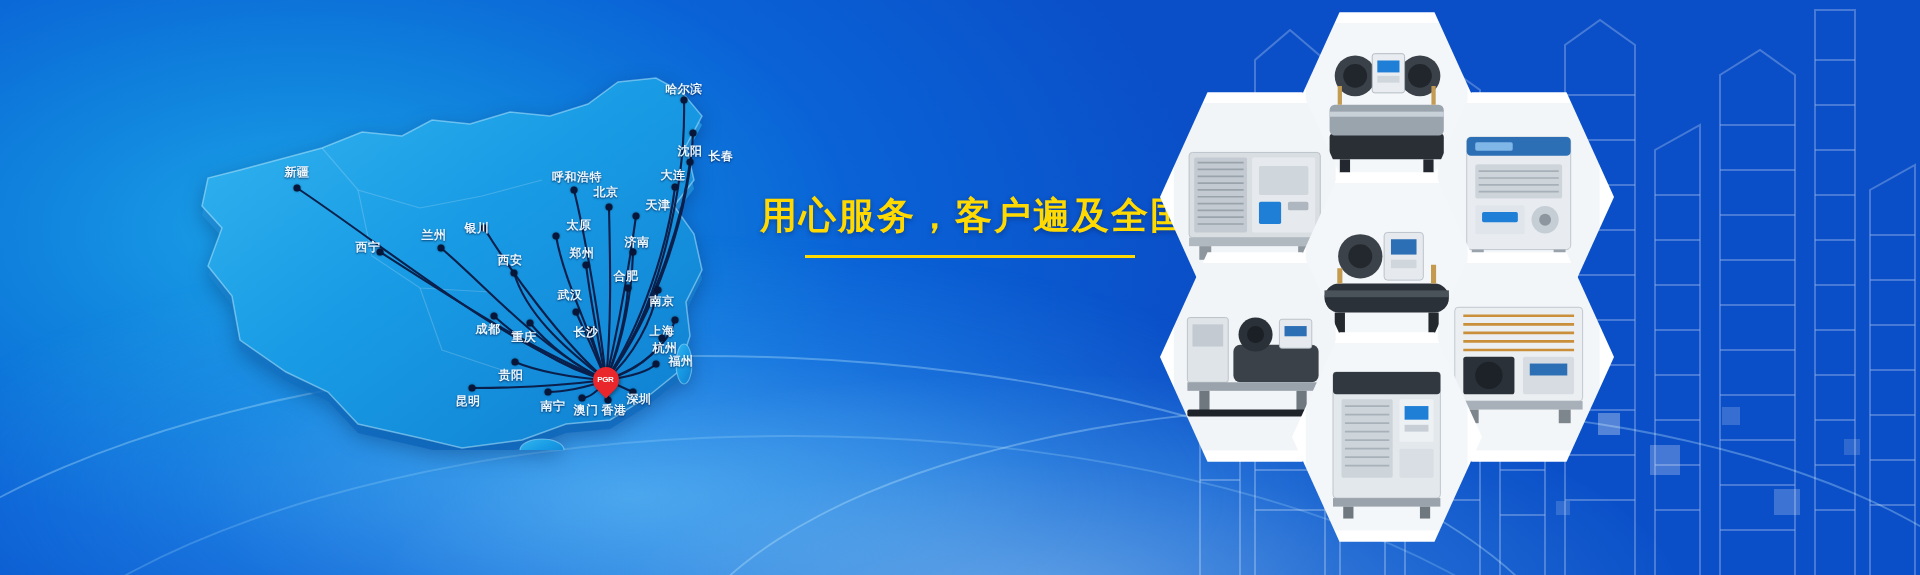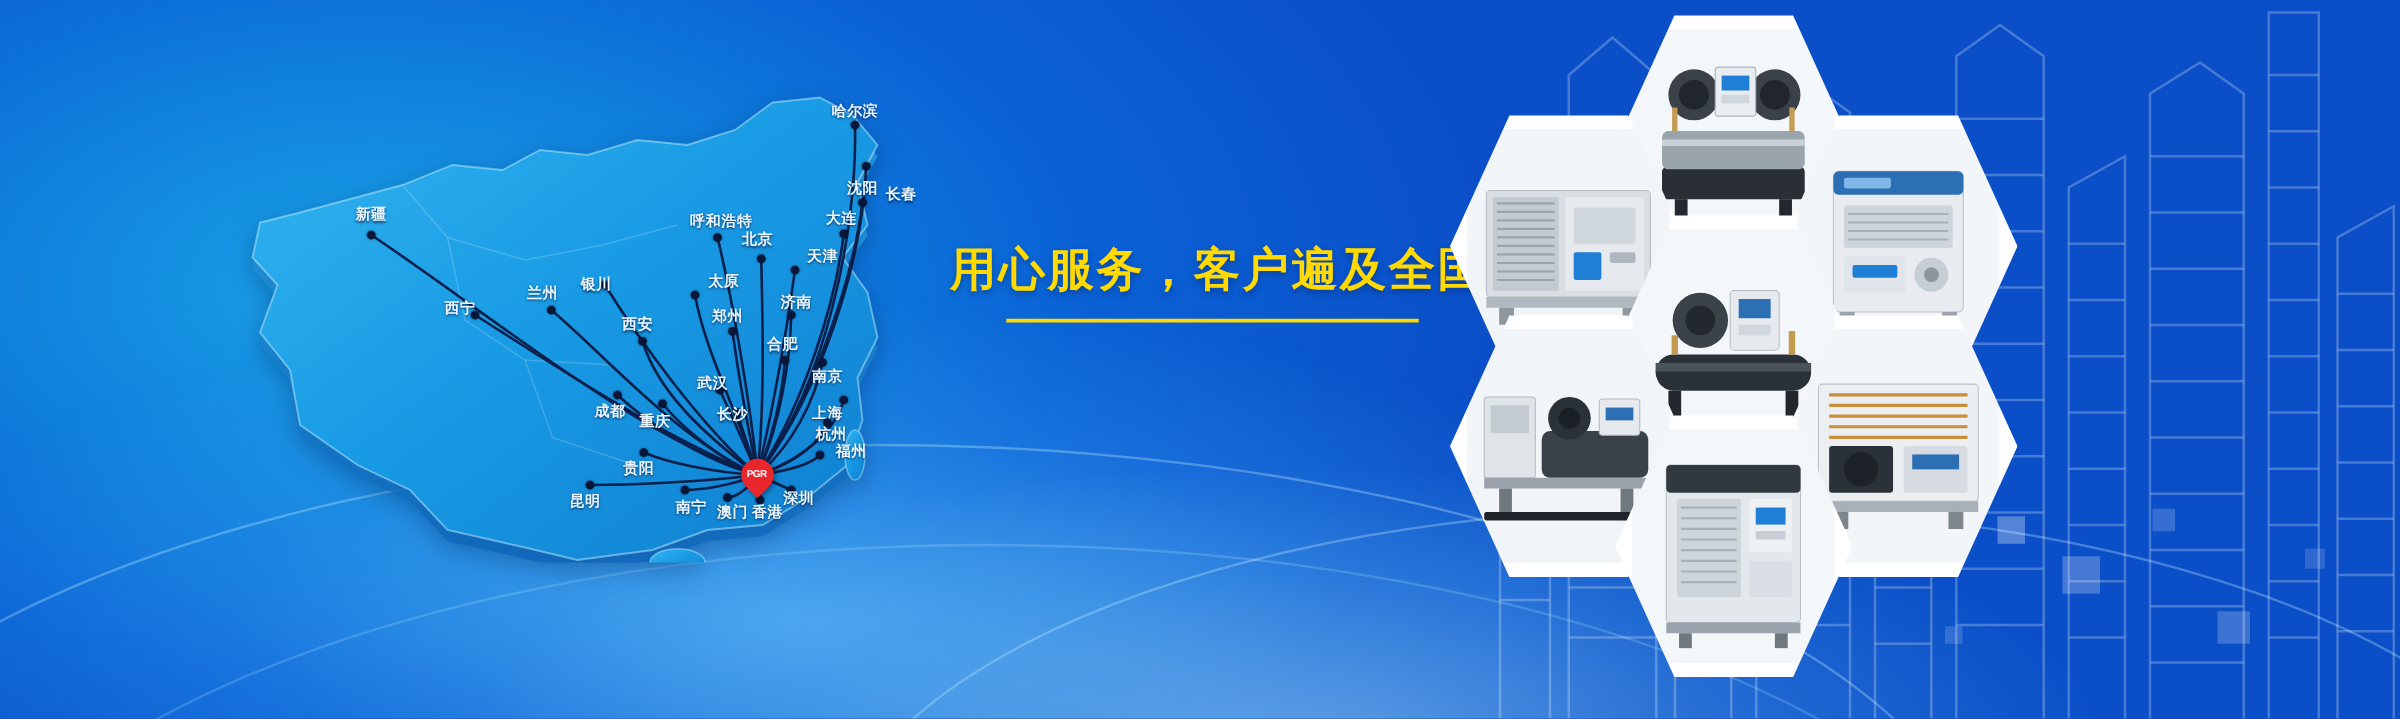--- a/index.html
+++ b/index.html
@@ -209,21 +209,21 @@
         <span class="clabel" style="left: 536px; top: 256px;">合肥</span>
         <span class="dot" style="left: 568px; top: 270px;"></span>
         <span class="clabel" style="left: 572px; top: 281px;">南京</span>
         <span class="dot" style="left: 585px; top: 300px;"></span>
         <span class="clabel" style="left: 572px; top: 311px;">上海</span>
         <span class="dot" style="left: 572px; top: 318px;"></span>
         <span class="clabel" style="left: 575px; top: 328px;">杭州</span>
         <span class="dot" style="left: 566px; top: 344px;"></span>
         <span class="clabel" style="left: 568px; top: 341px; margin-left: 23px;">福州</span>
         <span class="dot" style="left: 486px; top: 292px;"></span>
-        <span class="clabel" style="left: 480px; top: 287px;">武汉</span>
+        <span class="clabel" style="left: 480px; top: 275px;">武汉</span>
         <span class="dot" style="left: 500px; top: 310px;"></span>
         <span class="clabel" style="left: 496px; top: 312px;">长沙</span>
         <span class="dot" style="left: 404px; top: 296px;"></span>
         <span class="clabel" style="left: 398px; top: 309px;">成都</span>
         <span class="dot" style="left: 440px; top: 303px;"></span>
         <span class="clabel" style="left: 434px; top: 317px;">重庆</span>
         <span class="dot" style="left: 425px; top: 342px;"></span>
         <span class="clabel" style="left: 421px; top: 355px;">贵阳</span>
         <span class="dot" style="left: 382px; top: 368px;"></span>
         <span class="clabel" style="left: 378px; top: 381px;">昆明</span>

